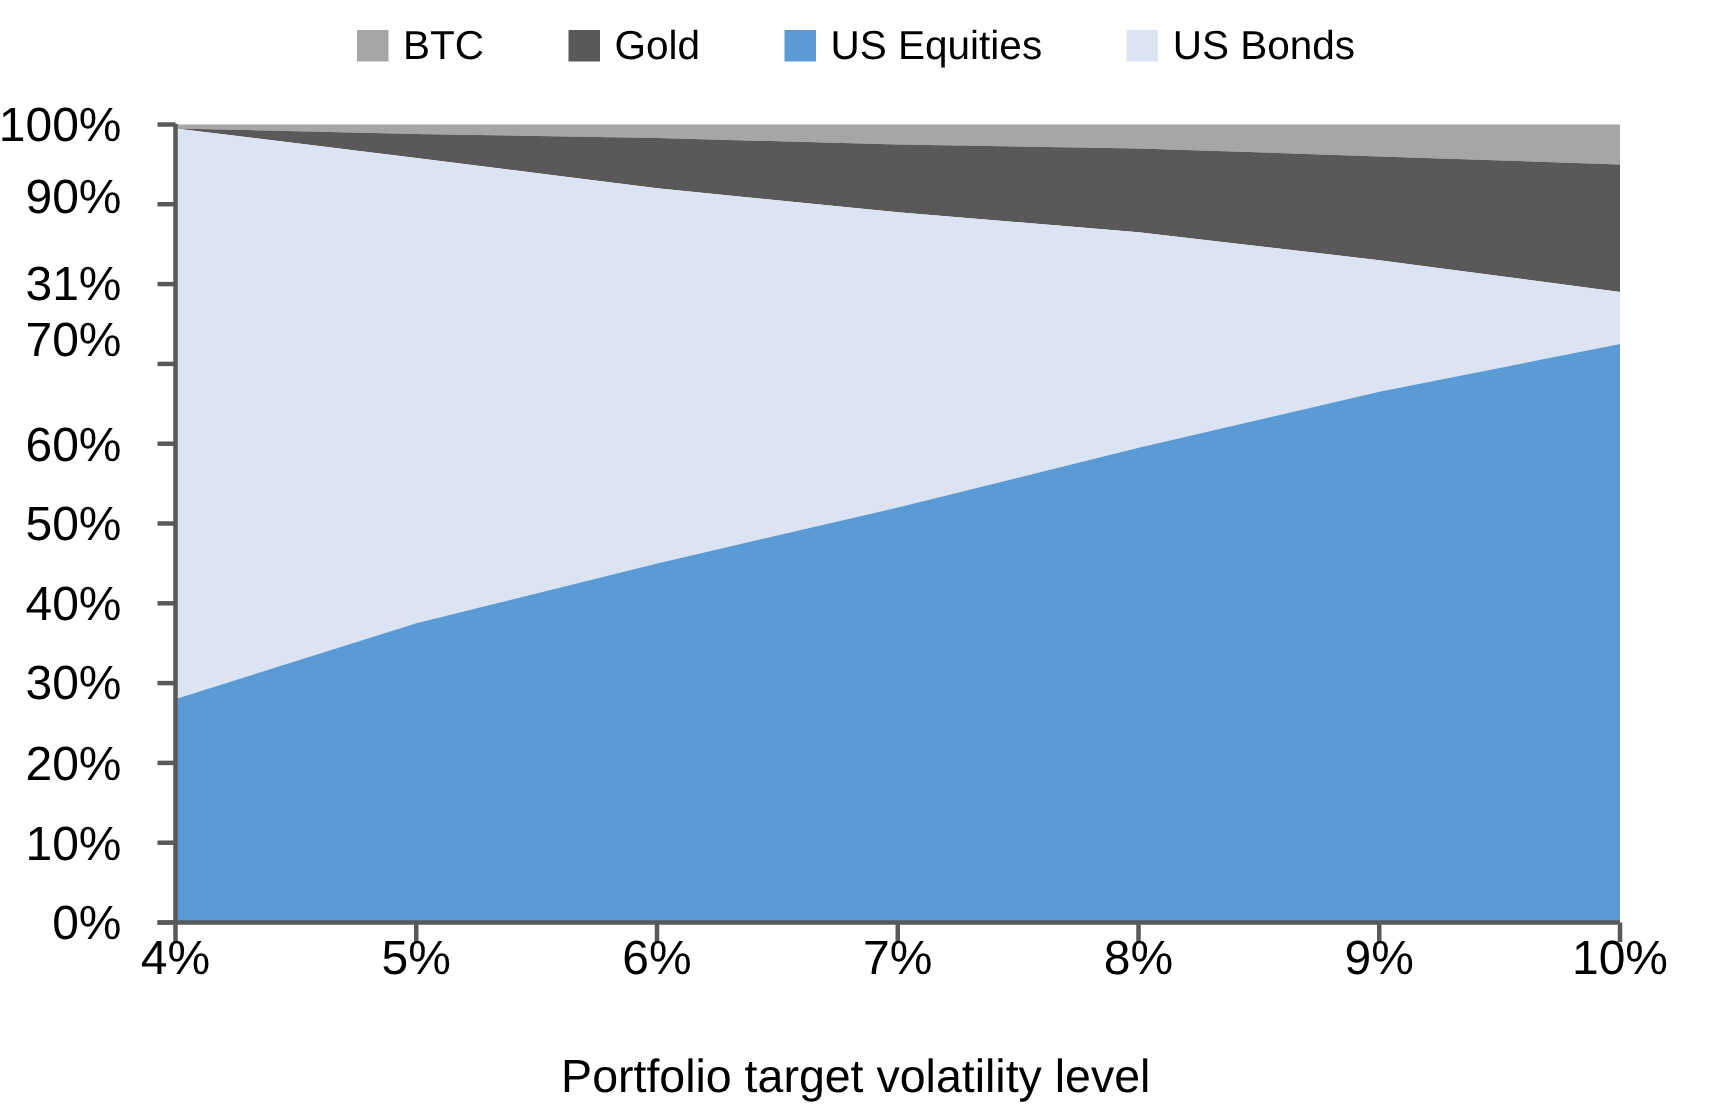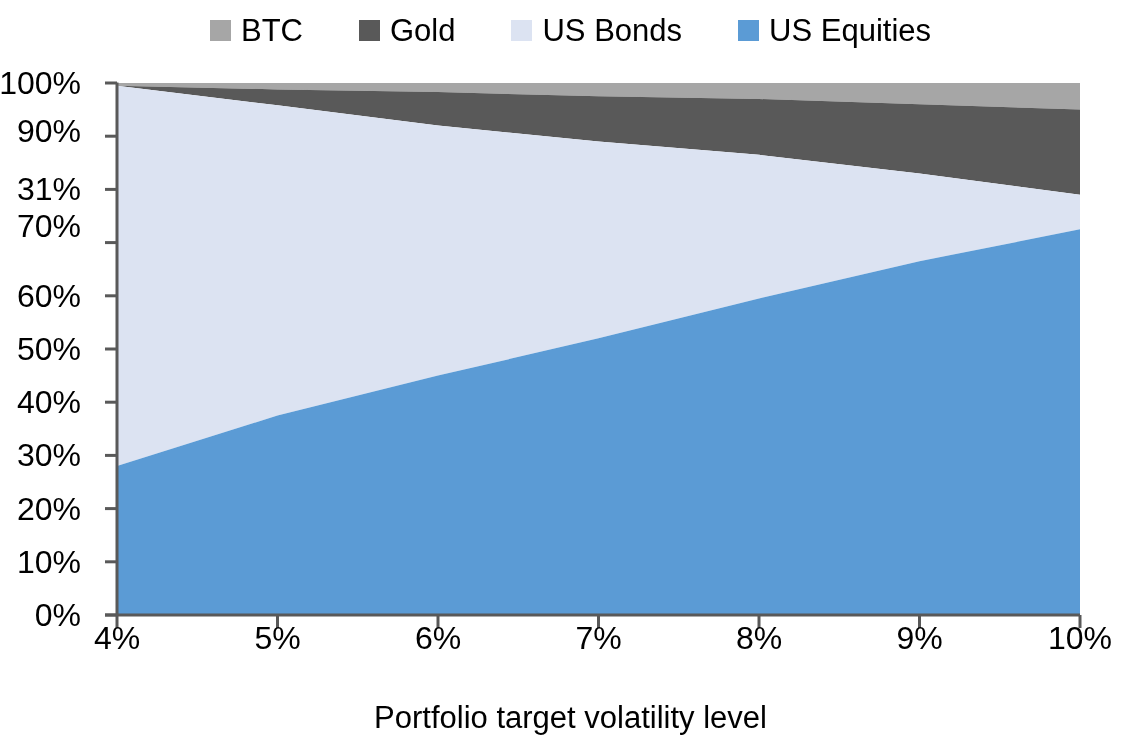--- a/index.html
+++ b/index.html
@@ -32,21 +32,21 @@
     display: flex;
     align-items: center;
     gap: 10px;
   }
   .legend-swatch {
     width: 21px;
     height: 21px;
     flex: 0 0 auto;
   }
   .legend-label {
-    font-size: 31px;
+    font-size: 27px;
     line-height: 31px;
     color: #000000;
     white-space: nowrap;
   }
 
   
   #chart-area {
     position: absolute;
     left: 0;
     top: 52px;
@@ -101,26 +101,26 @@
 <div id="legend">
     <div class="legend-item">
       <span class="legend-swatch" style="background: rgb(166, 166, 166);"></span>
       <span class="legend-label">BTC</span>
     </div>
     <div class="legend-item">
       <span class="legend-swatch" style="background: rgb(89, 89, 89);"></span>
       <span class="legend-label">Gold</span>
     </div>
     <div class="legend-item">
+      <span class="legend-swatch" style="background: rgb(91, 155, 213);"></span>
+      <span class="legend-label">US Equities</span>
+    </div>
+    <div class="legend-item">
       <span class="legend-swatch" style="background: rgb(220, 227, 242);"></span>
       <span class="legend-label">US Bonds</span>
-    </div>
-    <div class="legend-item">
-      <span class="legend-swatch" style="background: rgb(91, 155, 213);"></span>
-      <span class="legend-label">US Equities</span>
     </div>
   </div>
 
 <div id="chart-area">
   <svg id="plot-svg" viewBox="0 0 1141 690" preserveAspectRatio="none">
       <path d="M117.00 31.00 L277.50 31.00 L438.00 31.00 L598.50 31.00 L759.00 31.00 L919.50 31.00 L1080.00 31.00 L1080.00 57.60 L919.50 52.28 L759.00 46.96 L598.50 44.30 L438.00 40.04 L277.50 37.38 L117.00 33.66 Z" fill="#A6A6A6" shape-rendering="geometricPrecision"></path>
       <path d="M117.00 33.66 L277.50 37.38 L438.00 40.04 L598.50 44.30 L759.00 46.96 L919.50 52.28 L1080.00 57.60 L1080.00 142.72 L919.50 121.44 L759.00 102.82 L598.50 89.52 L438.00 73.56 L277.50 53.34 L117.00 33.66 Z" fill="#595959" shape-rendering="geometricPrecision"></path>
       <path d="M117.00 33.66 L277.50 53.34 L438.00 73.56 L598.50 89.52 L759.00 102.82 L919.50 121.44 L1080.00 142.72 L1080.00 177.30 L919.50 209.22 L759.00 246.46 L598.50 286.36 L438.00 323.60 L277.50 363.50 L117.00 414.04 Z" fill="#DCE3F2" shape-rendering="geometricPrecision"></path>
       <path d="M117.00 414.04 L277.50 363.50 L438.00 323.60 L598.50 286.36 L759.00 246.46 L919.50 209.22 L1080.00 177.30 L1080.00 563.00 L919.50 563.00 L759.00 563.00 L598.50 563.00 L438.00 563.00 L277.50 563.00 L117.00 563.00 Z" fill="#5B9BD5" shape-rendering="geometricPrecision"></path>
       <line x1="117" y1="30.5" x2="117" y2="563" stroke="#595959" stroke-width="3"></line>

